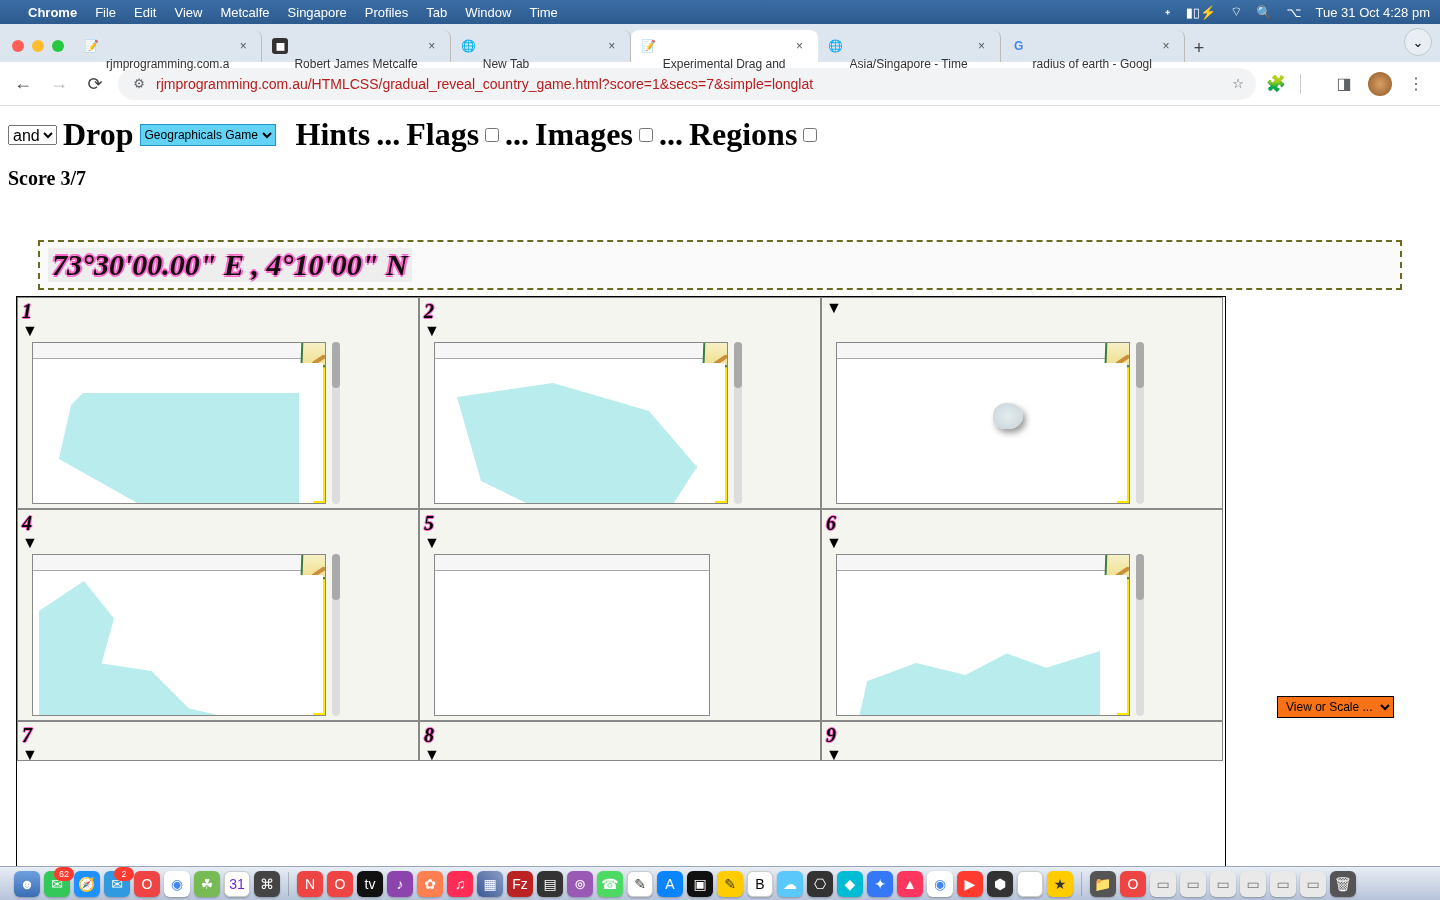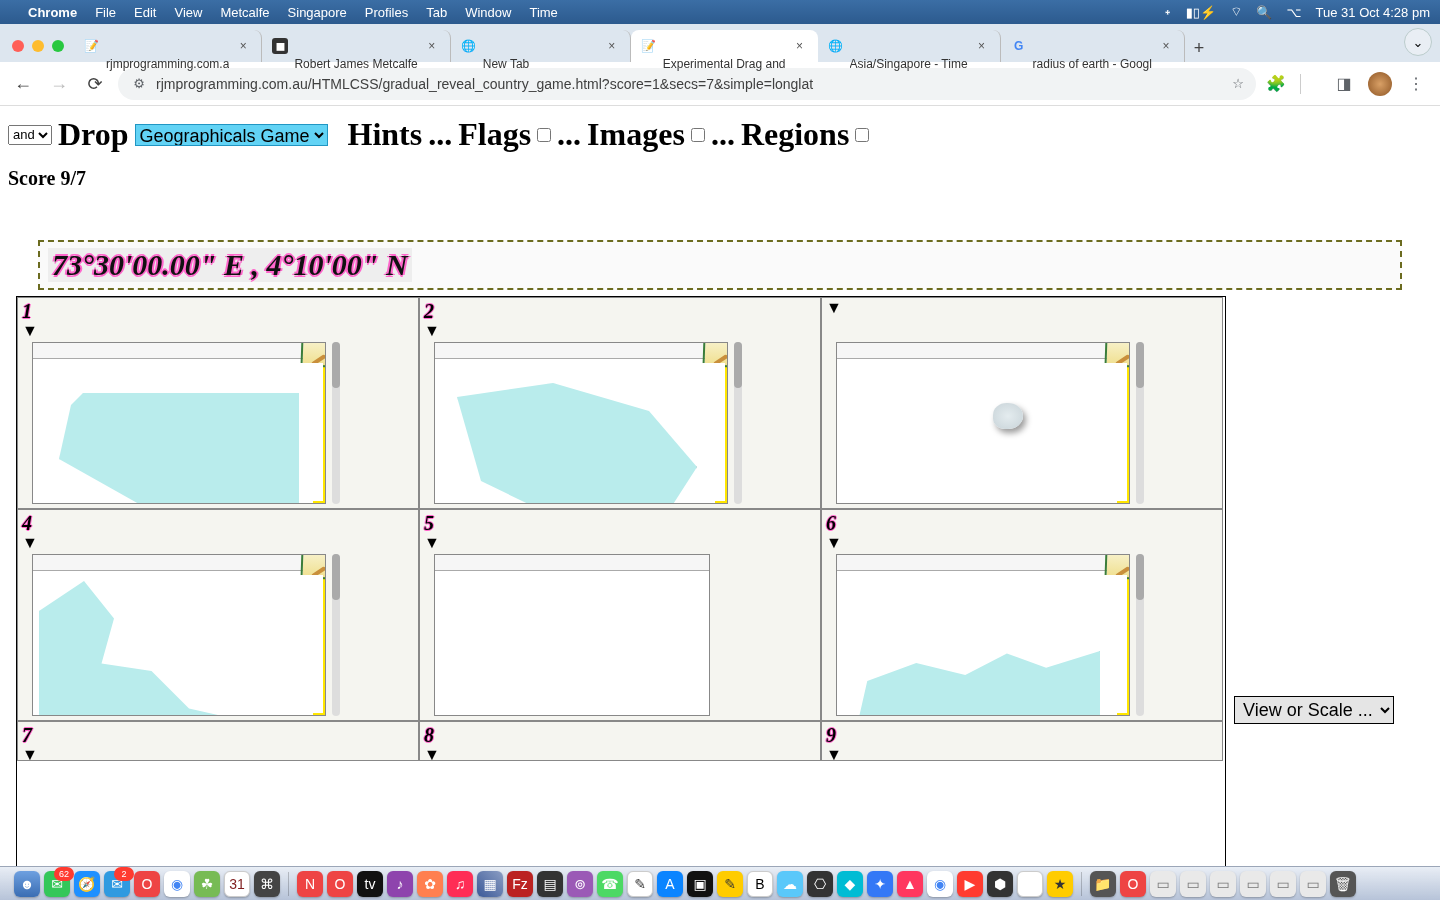--- a/index.html
+++ b/index.html
@@ -23,30 +23,30 @@
   .tab .tclose { width: 16px; text-align: center; color: #555; }
   .newtab { width: 28px; height: 28px; display:flex; align-items:center; justify-content:center; color:#444; font-size:18px; cursor:pointer; }
   .tabend { margin-left:auto; display:flex; align-items:center; padding-bottom:6px; }
   .chevbtn { width:28px; height:28px; border:1px solid #bcc; border-radius:14px; display:flex; align-items:center; justify-content:center; background:#e9eef4; }
 
   
   .toolbar { height: 44px; background: #fff; border-bottom: 1px solid #ddd; display: flex; align-items: center; padding: 0 10px; gap: 10px; }
   .navbtn { width: 26px; height: 26px; display:flex; align-items:center; justify-content:center; color:#444; font-size:18px; cursor:pointer; border-radius:50%; }
   .urlbar { flex:1; height:32px; background:#f1f3f4; border-radius:16px; display:flex; align-items:center; padding:0 12px; gap:8px; color:#202124; }
   .urlbar .site-icon { width:18px; text-align:center; color:#5f6368; }
-  .urlbar .url { flex:1; font-size:14px; color:#404040; white-space:nowrap; overflow:hidden; }
+  .urlbar .url { flex:1; font-size:14px; color:#b91c1c; white-space:nowrap; overflow:hidden; }
   .toolicons { display:flex; gap:14px; align-items:center; color:#5f6368; padding-right:4px; }
   .toolicons .ic { width:20px; text-align:center; font-size:16px; cursor:pointer; }
   .avatar { width:24px; height:24px; border-radius:50%; background: radial-gradient(#d9a066,#8d5524); }
 
   
   .page { padding: 10px 8px 0 8px; position: relative; height: calc(900px - 24px - 38px - 44px - 34px); overflow: hidden; background:#fff; }
   .h1row { font-family: "Times New Roman", serif; font-size: 32px; font-weight: bold; display:flex; align-items:center; flex-wrap:wrap; gap:6px; }
-  .h1row select { font-size: 13px; height:20px; vertical-align: middle; }
-  .h1row .geog { font-size: 18px; background: #62d3f5; border:1px solid #2196c3; height:22px; }
+  .h1row select { font-size: 16px; height:20px; vertical-align: middle; }
+  .h1row .geog { font-size: 12px; background: #62d3f5; border:1px solid #2196c3; height:22px; }
   .h1row .wiki { color: #6a0dad; text-decoration: underline; cursor:pointer; }
   .h1row input[type=checkbox] { width:14px; height:14px; vertical-align: middle; }
   .score { font-family: "Times New Roman", serif; font-size: 20px; font-weight:bold; margin: 14px 0 10px 0; }
 
   .dragbox { margin: 50px 30px 6px 30px; border: 2px dashed #6b6b1f; padding: 6px 8px; background:#fafafa; }
   .coord { font-family: "Times New Roman", serif; font-size: 30px; font-weight: bold; font-style: italic; color: #111; text-shadow: 2px 0 #ff66cc, -2px 0 #ff66cc, 0 2px #ff66cc, 0 -2px #ff66cc; display:inline-block; cursor: grab; background:#eee; padding:0 4px;}
 
   .tooltip { position:absolute; left:644px; top:234px; width:252px; background:#f3ece6; border:1px solid #bbb; padding:6px 8px; font-size:12px; color:#555; line-height:1.25; z-index:20; box-shadow: 2px 2px 4px rgba(0,0,0,.08);}
 
   .grid { display:grid; grid-template-columns: repeat(3, 402px); grid-auto-rows: 212px; border:1px solid #000; margin: 6px 2px 0 8px; width: 1210px; position:relative;}
@@ -64,21 +64,21 @@
   .scrollthumb { position:absolute; top:0; left:0; right:0; height:46px; background:#aaa; border-radius:4px;}
 
   
   .land.s1 { left:20px; top:30px; width:240px; height:120px; clip-path: polygon(10% 0, 100% 0, 100% 100%, 40% 100%, 0 55%, 5% 10%);}
   .land.s2 { left:16px; top:20px; width:240px; height:140px; clip-path: polygon(0 10%, 40% 0, 80% 20%, 100% 60%, 85% 100%, 40% 95%, 10% 70%);}
   .land.s3 { left:150px; top:40px; width:30px; height:26px; border-radius:45% 50% 50% 40%; box-shadow: 3px 4px 6px rgba(0,0,0,.4); background: radial-gradient(#e4ecef,#c8d3d8);}
   .land.s4 { left:0; top:6px; width:250px; height:150px; clip-path: polygon(0 100%, 0 20%, 18% 0, 30% 25%, 25% 55%, 45% 60%, 60% 85%, 100% 100%);}
   .land.s6 { left:12px; top:40px; width:245px; height:120px; clip-path: polygon(0 100%, 5% 55%, 25% 40%, 45% 50%, 62% 32%, 78% 44%, 100% 30%, 100% 100%);}
 
   .viewscale { position:absolute; right:46px; top:590px; z-index:15; }
-  .viewscale select { background:#e5e5e5; border:1px solid #000; font-size:18px; padding:2px 4px;}
+  .viewscale select { background:#f97316; border:1px solid #000; font-size:12px; padding:2px 4px;}
 
   
   .dock { position:absolute; left:0; right:0; bottom:0; height:34px; background: linear-gradient(rgba(210,220,235,.5), rgba(170,185,210,.85)); display:flex; align-items:center; padding:0 14px; gap:4px; border-top:1px solid rgba(0,0,0,.15);}
   .dock .app { width:26px; height:26px; border-radius:6px; display:flex; align-items:center; justify-content:center; font-size:14px; color:#fff; cursor:pointer; box-shadow: 0 1px 2px rgba(0,0,0,.25);}
   .dock .sep { width:1px; height:24px; background:rgba(0,0,0,.2); margin:0 4px;}
   .badge { position:relative;}
   .badge::after { content:attr(data-b); position:absolute; top:-4px; right:-4px; min-width:14px; height:14px; padding:0 3px; background:#ff3b30; color:#fff; font-size:9px; border-radius:8px; display:flex; align-items:center; justify-content:center;}
 
 </style>
 </head>
@@ -178,21 +178,21 @@
     <span>Flags</span>
     <input type="checkbox" style="">
     <span>...</span>
     <span>Images</span>
     <input type="checkbox" style="">
     <span>...</span>
     <span>Regions</span>
     <input type="checkbox" style="">
   </div>
 
-  <div class="score">Score 9/7</div>
+  <div class="score">Score 3/7</div>
 
   <div class="dragbox">
     <span class="coord">73°30'00.00" E , 4°10'00" N</span>
   </div>
 
 
   <div class="grid">
 
     <div class="cell">
       <div class="num">1</div>
@@ -300,21 +300,21 @@
 </div>
 
 <div class="dock">
   <div class="app" style="background:linear-gradient(#6ea0e0,#3a6db3);">☻</div>
   <div class="app badge" data-b="62" style="background:#34c759;">✉</div>
   <div class="app" style="background:#1e90ff;">🧭</div>
   <div class="app badge" data-b="2" style="background:#2f9ae0;">✉</div>
   <div class="app" style="background:#e44;">O</div>
   <div class="app" style="background:#fff;color:#4285f4;">◉</div>
   <div class="app" style="background:#7b5;">☘</div>
-  <div class="app" style="background:#fff;color:#7f1d1d;border:1px solid #ccc;">
+  <div class="app" style="background:#fff;color:#6d28d9;border:1px solid #ccc;">
       <span>31</span>
     </div>
   <div class="app" style="background:#444;">⌘</div>
   <div class="sep"></div>
   <div class="app" style="background:#e44;">N</div>
   <div class="app" style="background:#e44;">O</div>
   <div class="app" style="background:#111;">tv</div>
   <div class="app" style="background:#8e44ad;">♪</div>
   <div class="app" style="background:#ff7f50;">✿</div>
   <div class="app" style="background:#ff2d55;">♫</div>

